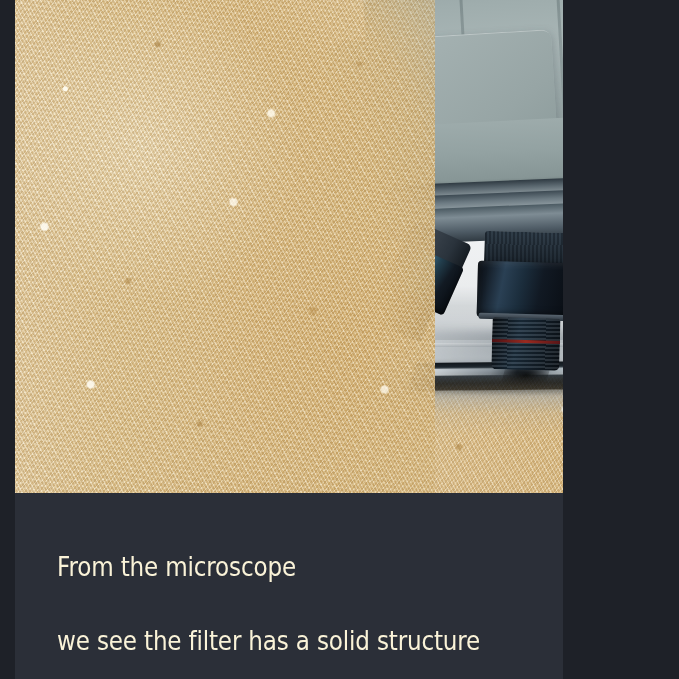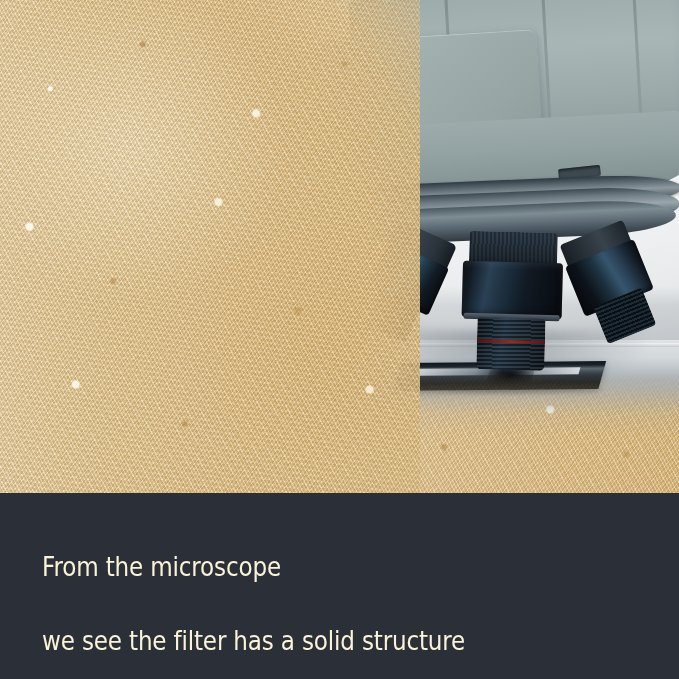--- a/index.html
+++ b/index.html
@@ -7,24 +7,25 @@
     padding: 0;
     background: #1e2128;
   }
   body {
     font-family: "Liberation Sans", sans-serif;
   }
 
   
   #product-image-card {
     position: relative;
-    width: 679px;
+    width: 548px;
     height: 679px;
     overflow: hidden;
     background: #701a75;
+    margin-left: 15px;
   }
 
   
   #photo-region {
     position: absolute;
     left: 0;
     top: 0;
     width: 679px;
     height: 493px;
     overflow: hidden;

